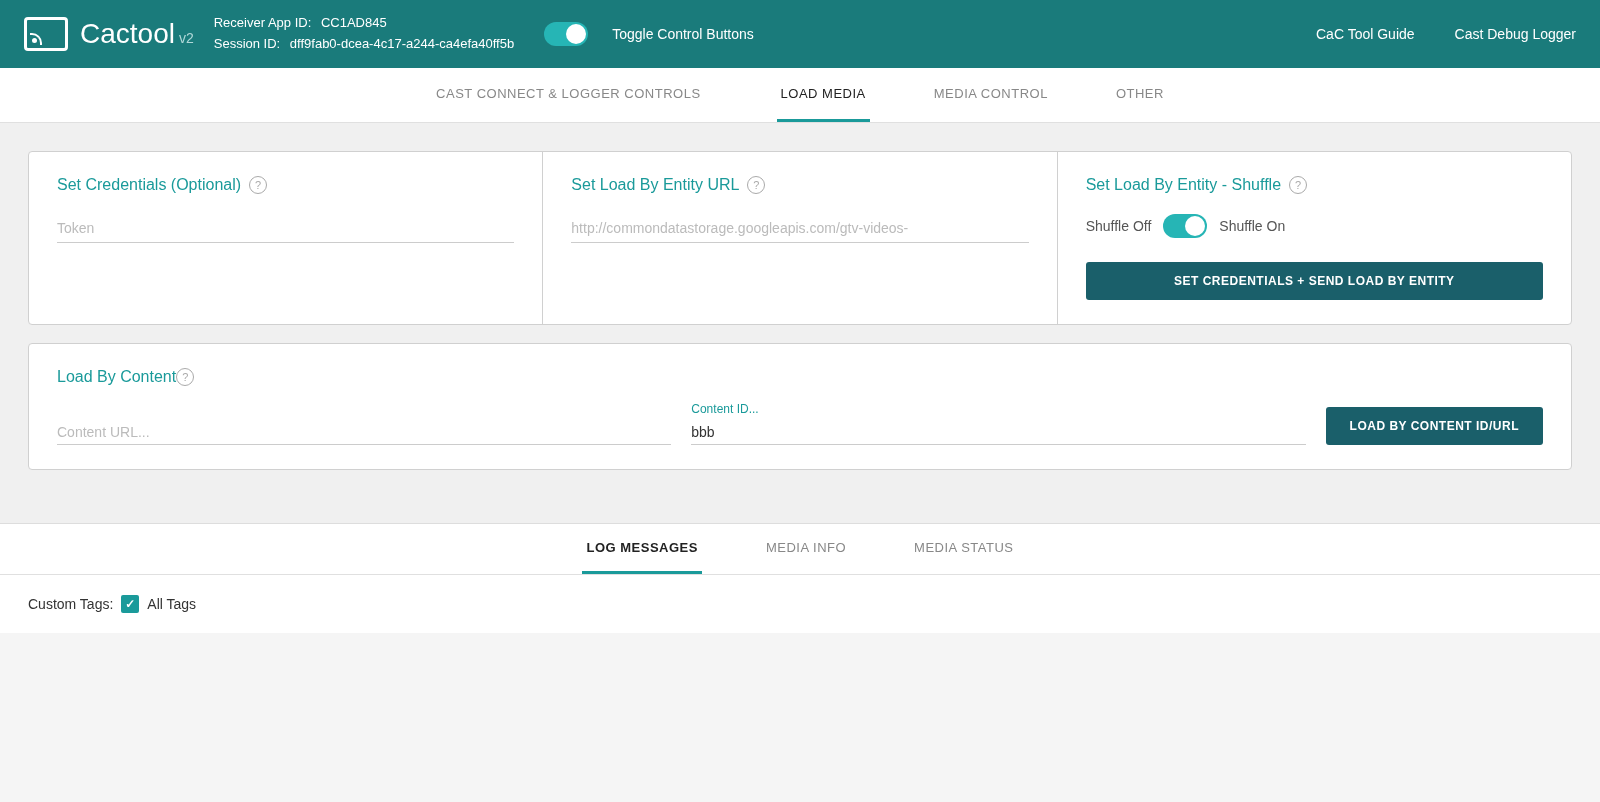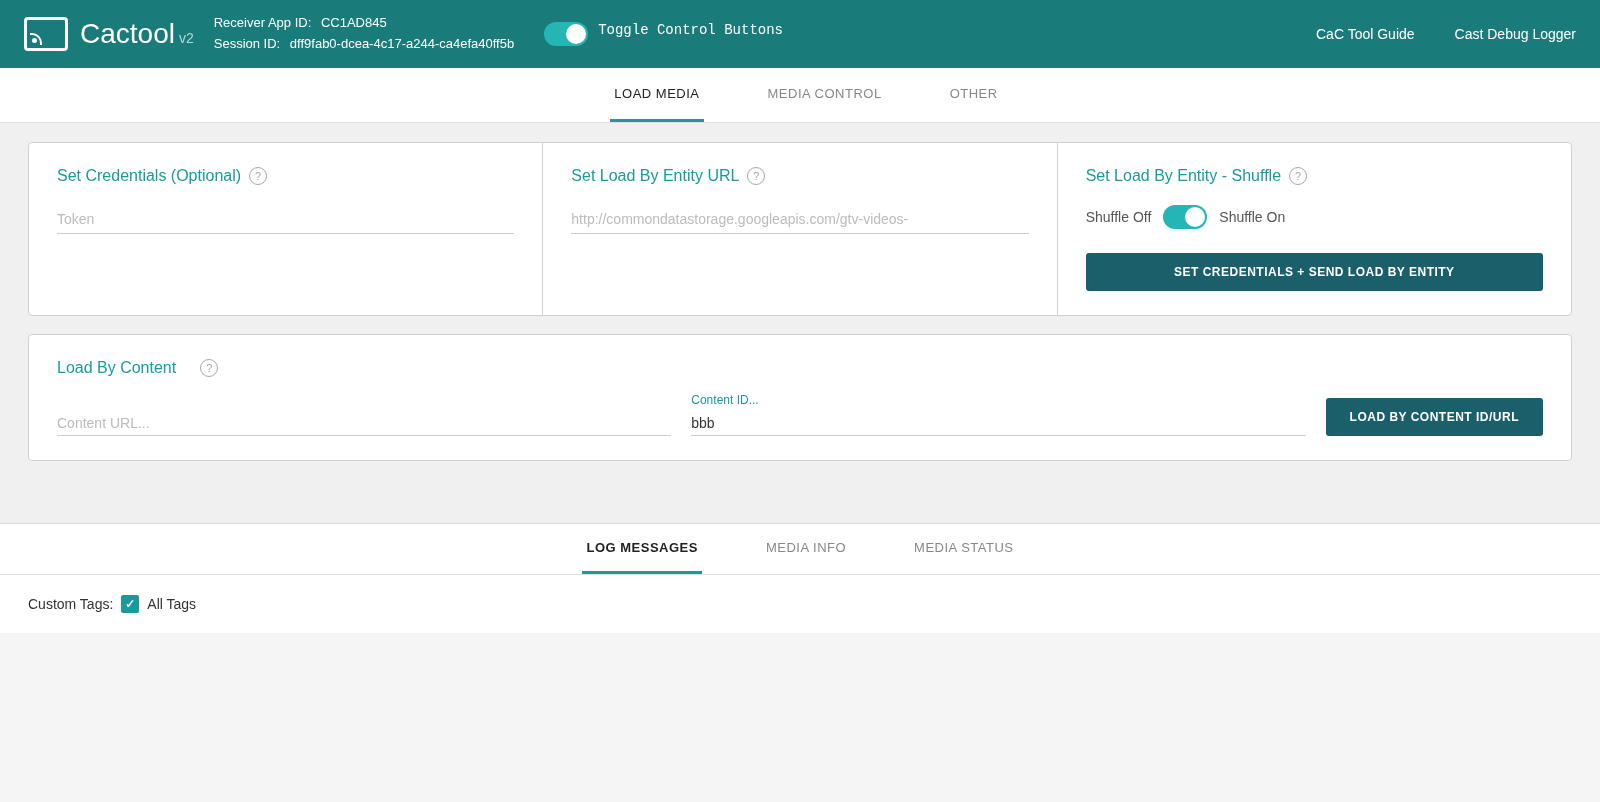--- a/index.html
+++ b/index.html
@@ -50,23 +50,23 @@
       background: white;
       border-radius: 50%;
     }
     .header-info {
       color: white;
       font-size: 13px;
       line-height: 1.6;
     }
     .header-toggle {
       display: flex;
-      gap: 10px;
+      align-items: center;
+      gap: 24px;
       margin-left: 10px;
-      font-family: Liberation Mono, monospace;
     }
     .header-nav {
       margin-left: auto;
       display: flex;
       gap: 40px;
     }
     .header-nav a {
       color: white;
       text-decoration: none;
       font-size: 14px;
@@ -118,21 +118,21 @@
       text-transform: uppercase;
     }
     .main-tab.active {
       color: #222;
       border-bottom: 3px solid #1a9a9a;
       margin-left: 12px;
     }
 
     
     .content {
-      padding: 19px 28px;
+      padding: 28px 28px;
       background: #f0f0f0;
       min-height: 400px;
     }
 
     
     .cards-row {
       display: flex;
       gap: 0;
       border: 1px solid #d0d0d0;
       border-radius: 4px;
@@ -238,21 +238,21 @@
       border-radius: 4px;
       padding: 24px 28px;
       margin-bottom: 18px;
     }
     .full-card-title {
       color: #1a9a9a;
       font-size: 16px;
       font-weight: 500;
       display: flex;
       align-items: center;
-      gap: 24px;
+      gap: 0;
       margin-bottom: 16px;
     }
     .full-card-inputs {
       display: flex;
       align-items: flex-end;
       gap: 20px;
     }
     .input-group {
       flex: 1;
     }
@@ -373,20 +373,21 @@
     </label>
     <span style="color:white;font-size:14px;">Toggle Control Buttons</span>
   </div>
   <nav class="header-nav">
     <a href="#">CaC Tool Guide</a>
     <a href="#">Cast Debug Logger</a>
   </nav>
 </header>
 
 <div class="main-tabs">
+  <div class="main-tab">CAST CONNECT &amp; LOGGER CONTROLS</div>
   <div class="main-tab active">LOAD MEDIA</div>
   <div class="main-tab">MEDIA CONTROL</div>
   <div class="main-tab">OTHER</div>
 </div>
 
 <div class="content">
 
   <div class="cards-row">
 
     <div class="card">

